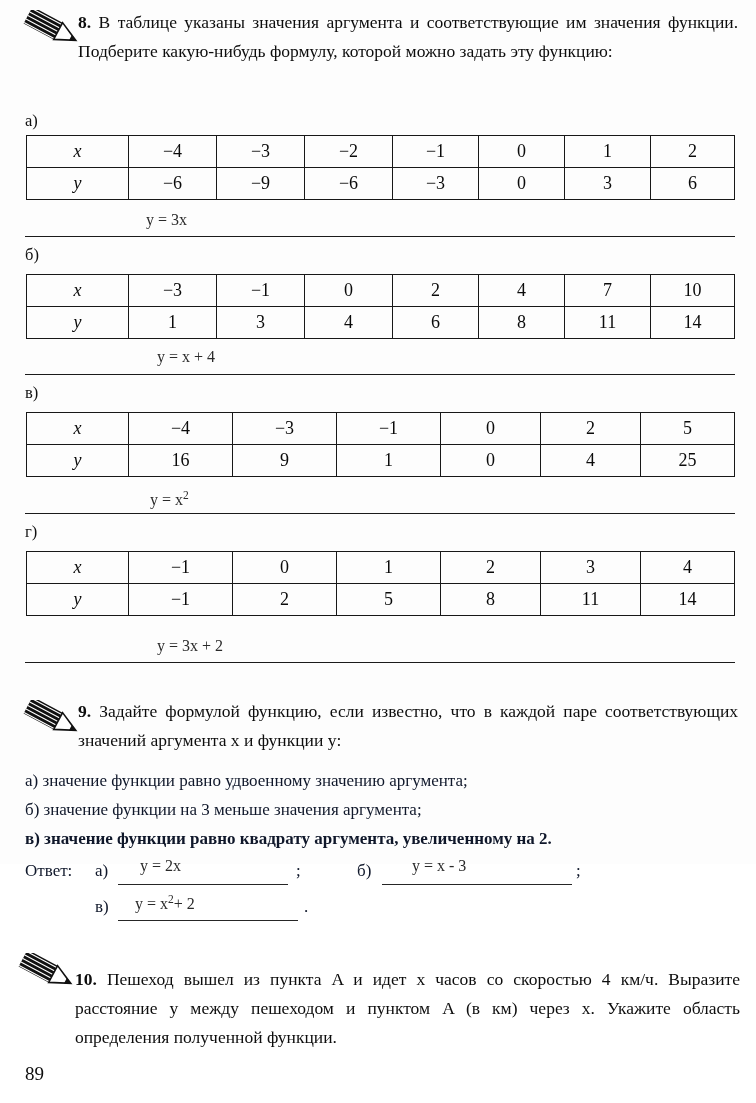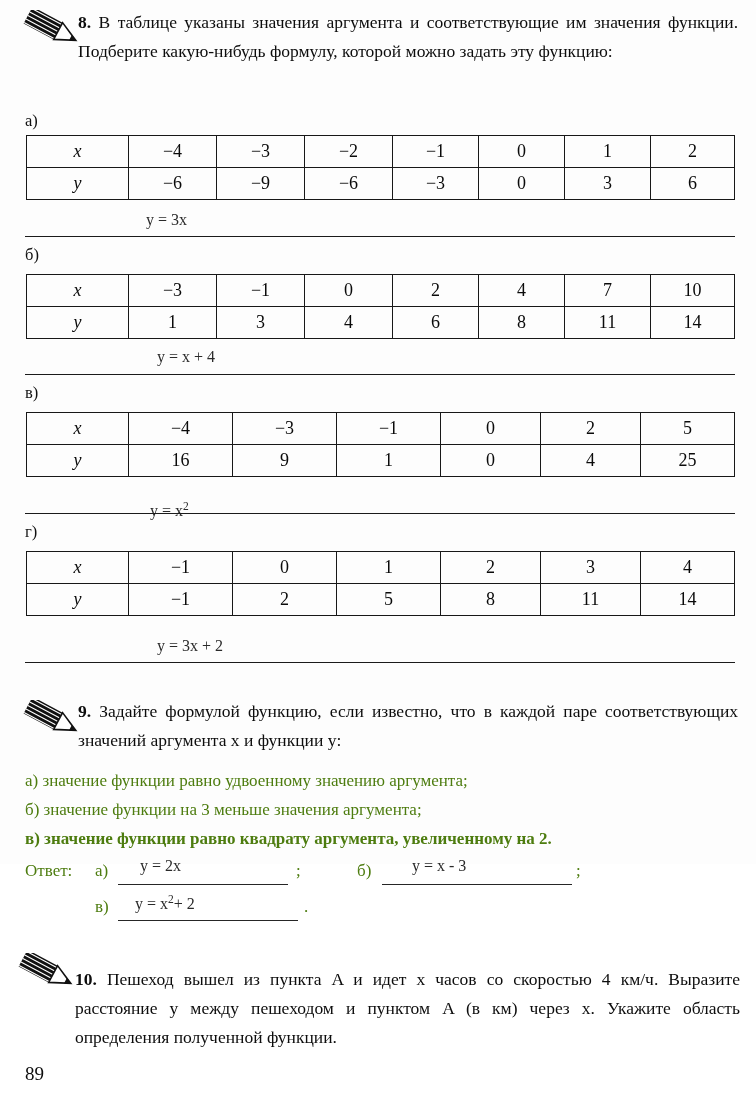--- a/index.html
+++ b/index.html
@@ -96,21 +96,21 @@
   
   .fillline {
     position: absolute;
     height: 0;
     border-top: 1.5px solid #262626;
   }
 
   .statictext {
     position: absolute;
     font-size: 17px;
-    color: #4d7c0f;
+    color: #0f172a;
     white-space: nowrap;
   }
 
   .pagenum {
     position: absolute;
     font-size: 19px;
     color: #0d0d0d;
   }
 </style>
 </head>
@@ -247,21 +247,21 @@
         <td>16</td>
         <td>9</td>
         <td>1</td>
         <td>0</td>
         <td>4</td>
         <td>25</td>
       </tr>
     </tbody>
   </table>
 
-  <div class="answer" style="left:150px; top:489px;margin-top:11px;">
+  <div class="answer" style="left:150px; top:489px;">
     <span>y = x</span><sup>2</sup>
   </div>
   <div class="hrule" style="left:25px; top:513px; width:710px;"></div>
 
   <div class="partlabel" style="left:25px; top:523px;">
     <span>г)</span>
   </div>
 
   <table class="vtable" style="left:26px; top:551px; width:708px;">
     <colgroup>

